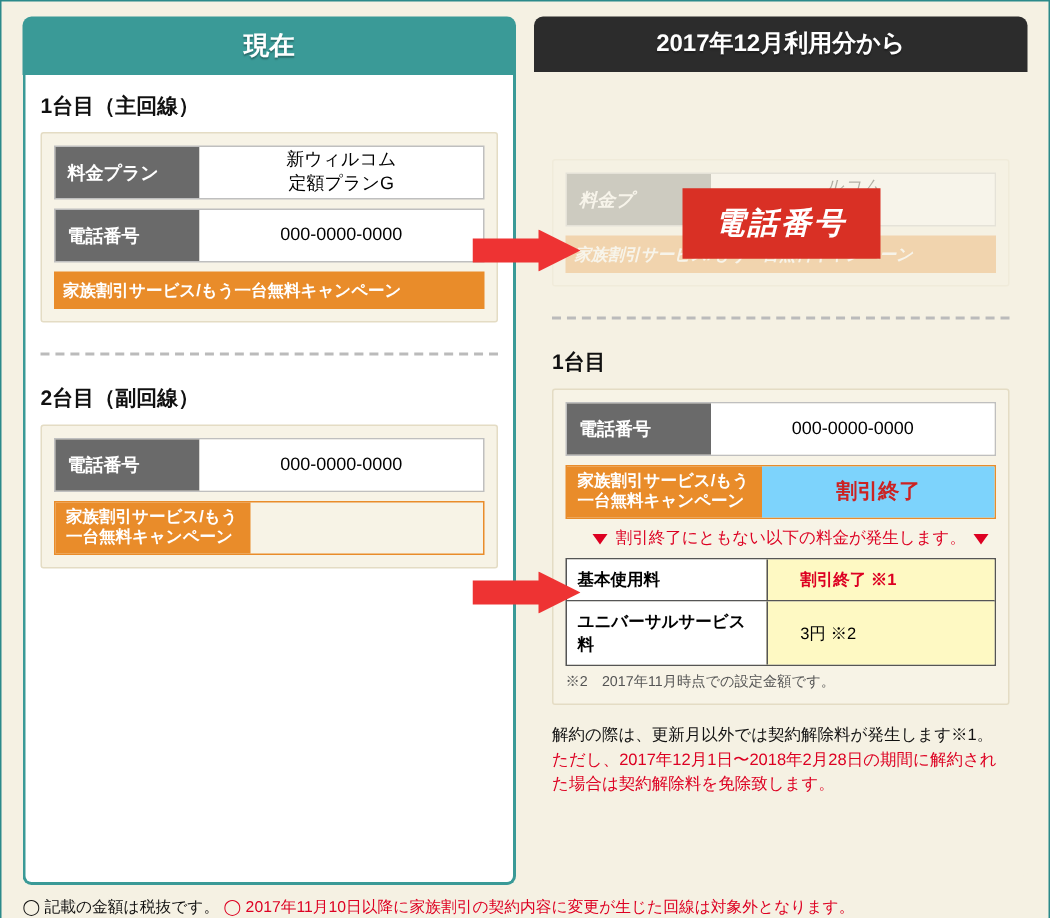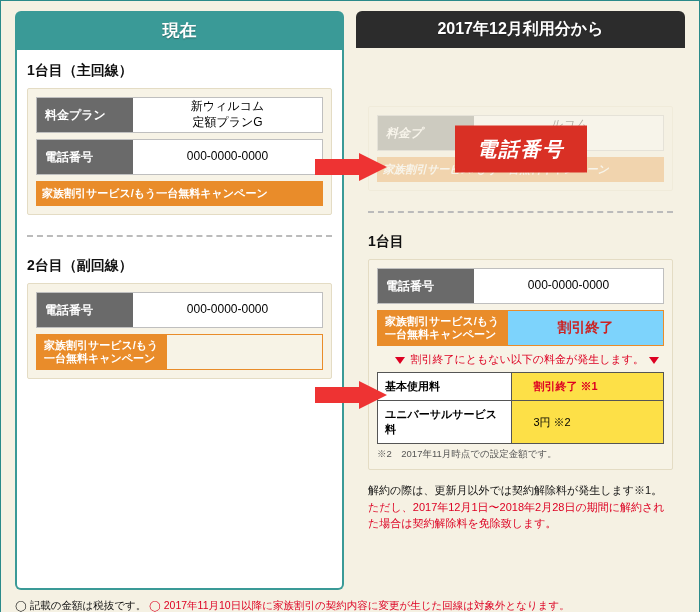--- a/index.html
+++ b/index.html
@@ -182,21 +182,21 @@
   .fee-table .flabel {
     flex: 1.1;
     padding: 6px 7px;
     font-weight: bold;
     background: #fff;
   }
   .fee-table .fvalue {
     flex: 1;
     padding: 6px 21px;
     border-left: 1px solid #555;
-    background: #fde047;
+    background: #fef9c3;
     display: flex;
     align-items: center;
   }
   .fee-table .fvalue.red { color: #d02; font-weight: bold; }
   .fee-note {
     font-size: 9.5px;
     color: #555;
     margin-top: 4px;
   }
   .explain {

